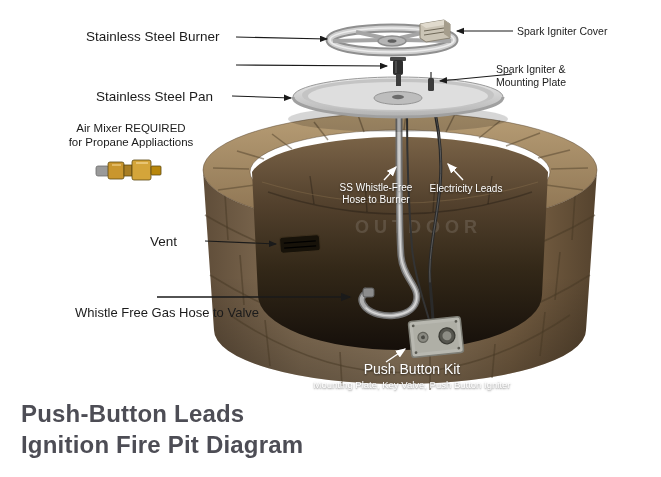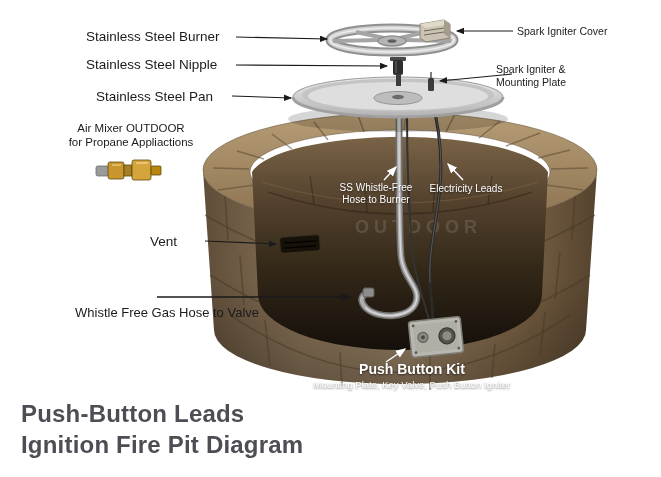--- a/index.html
+++ b/index.html
@@ -9,21 +9,21 @@
   svg.diagram{position:absolute;left:0;top:0}
   .lbl{position:absolute;color:#1b1b1b;font-size:13.5px;line-height:1.2;white-space:nowrap}
   .r{text-align:left}
   .c{text-align:center;white-space:normal}
   .sm{font-size:11.5px}
   .tiny{font-size:10.5px}
   .white{color:#ffffff;text-shadow:0 1px 2px rgba(0,0,0,.55)}
   .bold{font-weight:400}
   .gas-title{font-size:15px;font-weight:700}
   .gas-sub{font-size:13px}
-  .kit-title{font-size:14px;font-weight:700}
+  .kit-title{font-size:14px;font-weight:400}
   .kit-sub{font-size:9.5px}
   .main-title{position:absolute;left:21px;font-size:24px;font-weight:700;color:#4d4d55;letter-spacing:.2px;white-space:nowrap}
 </style>
 </head>
 <body>
 
 <div class="stage">
 
   <svg class="diagram" width="661" height="477" viewBox="0 0 661 477">
     <defs>
@@ -215,26 +215,25 @@
     </g>
     <g stroke="#ffffff" stroke-width="1.4" fill="none">
       <line x1="384" y1="180" x2="396" y2="167" marker-end="url(#aW)"></line>
       <line x1="463" y1="180" x2="448" y2="164" marker-end="url(#aW)"></line>
       <line x1="386" y1="362" x2="405" y2="349" marker-end="url(#aW)"></line>
     </g>
   </svg>
 
   <div class="lbl r" style="left:86px;top:29px;width:146px">Stainless Steel Burner</div>
 
-  <div class="lbl r" style="left:86px;top:57px;width:146px">Stainless Steel Nipple</div>
 
   <div class="lbl r" style="left:96px;top:89px;width:134px">Stainless Steel Pan</div>
 
   <div class="lbl c sm" style="left:56px;top:122px;width:150px">
-    <div>Air Mixer OUTDOOR</div>
+    <div>Air Mixer REQUIRED</div>
     <div>for Propane Appliactions</div>
   </div>
 
   <div class="lbl r" style="left:150px;top:234px;width:52px">Vent</div>
 
   <div class="lbl gas-sub" style="left:75px;top:305px">Whistle Free Gas Hose to Valve</div>
 
   <div class="lbl tiny bold" style="left:517px;top:25px">Spark Igniter Cover</div>
 
   <div class="lbl tiny bold" style="left:496px;top:63px">

